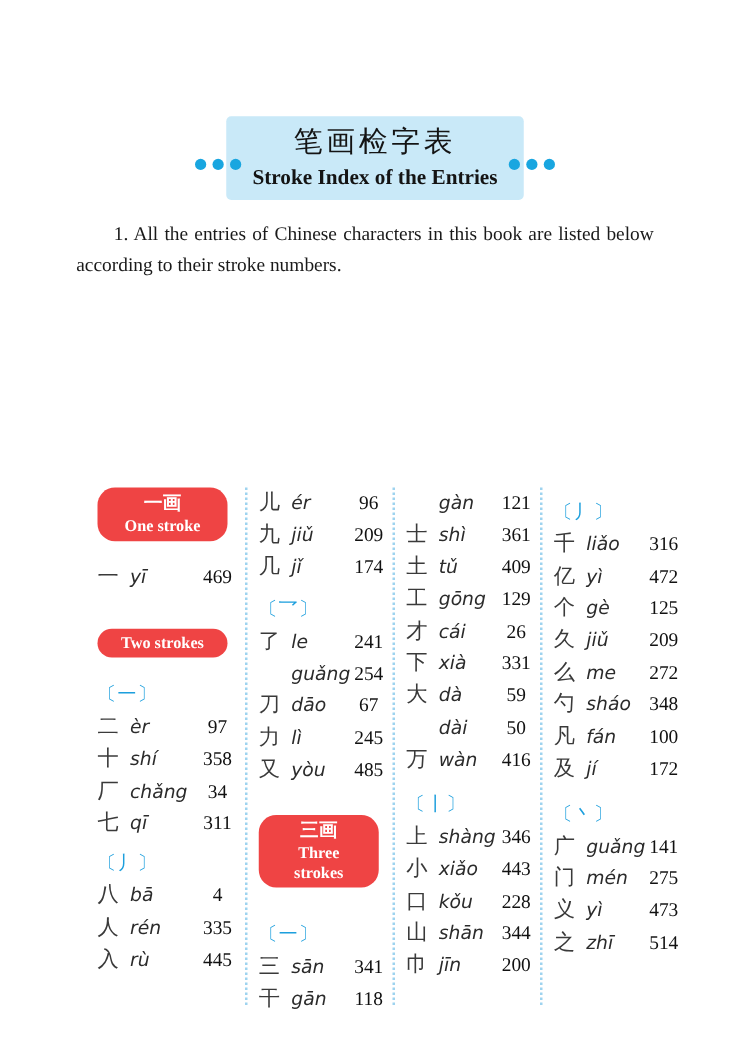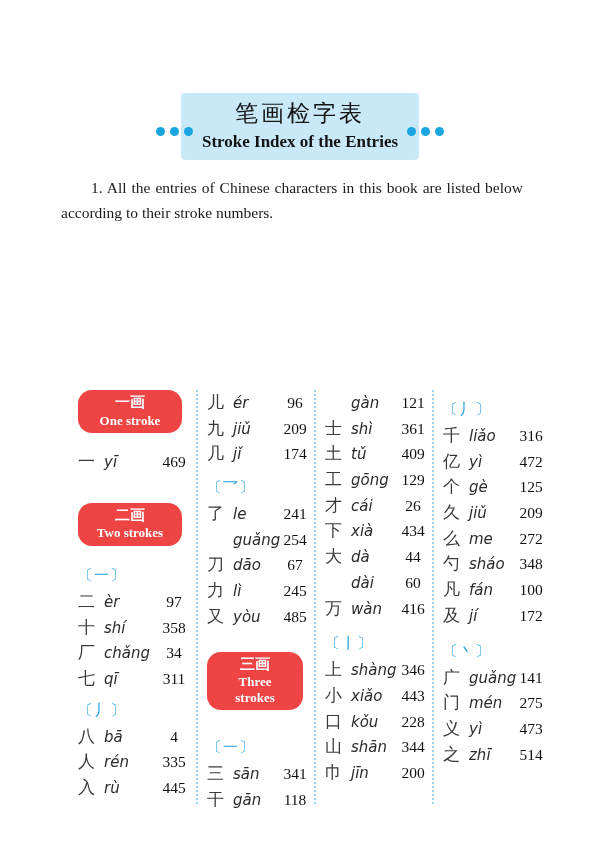--- a/index.html
+++ b/index.html
@@ -78,21 +78,20 @@
           <span class="en">One stroke</span>
         </div>
         <div class="gap" style="height: 16px;"></div>
         <div class="entry">
           <span class="ch">一</span>
           <span class="py">yī</span>
           <span class="pg">469</span>
         </div>
         <div class="gap" style="height: 28px;"></div>
         <div class="badge">
-          <span class="zh">二画</span>
           <span class="en">Two strokes</span>
         </div>
         <div class="gap" style="height: 16px;"></div>
         <div class="section">〔一〕</div>
         <div class="entry">
           <span class="ch">二</span>
           <span class="py">èr</span>
           <span class="pg">97</span>
         </div>
         <div class="entry">
@@ -211,31 +210,31 @@
           <span class="pg">129</span>
         </div>
         <div class="entry">
           <span class="ch">才</span>
           <span class="py">cái</span>
           <span class="pg">26</span>
         </div>
         <div class="entry">
           <span class="ch">下</span>
           <span class="py">xià</span>
-          <span class="pg">434</span>
+          <span class="pg">331</span>
         </div>
         <div class="entry">
           <span class="ch">大</span>
           <span class="py">dà</span>
-          <span class="pg">44</span>
+          <span class="pg">59</span>
         </div>
         <div class="entry">
           <span class="ch"></span>
           <span class="py">dài</span>
-          <span class="pg">60</span>
+          <span class="pg">50</span>
         </div>
         <div class="entry">
           <span class="ch">万</span>
           <span class="py">wàn</span>
           <span class="pg">416</span>
         </div>
         <div class="gap" style="height: 9px;"></div>
         <div class="section">〔丨〕</div>
         <div class="entry">
           <span class="ch">上</span>

